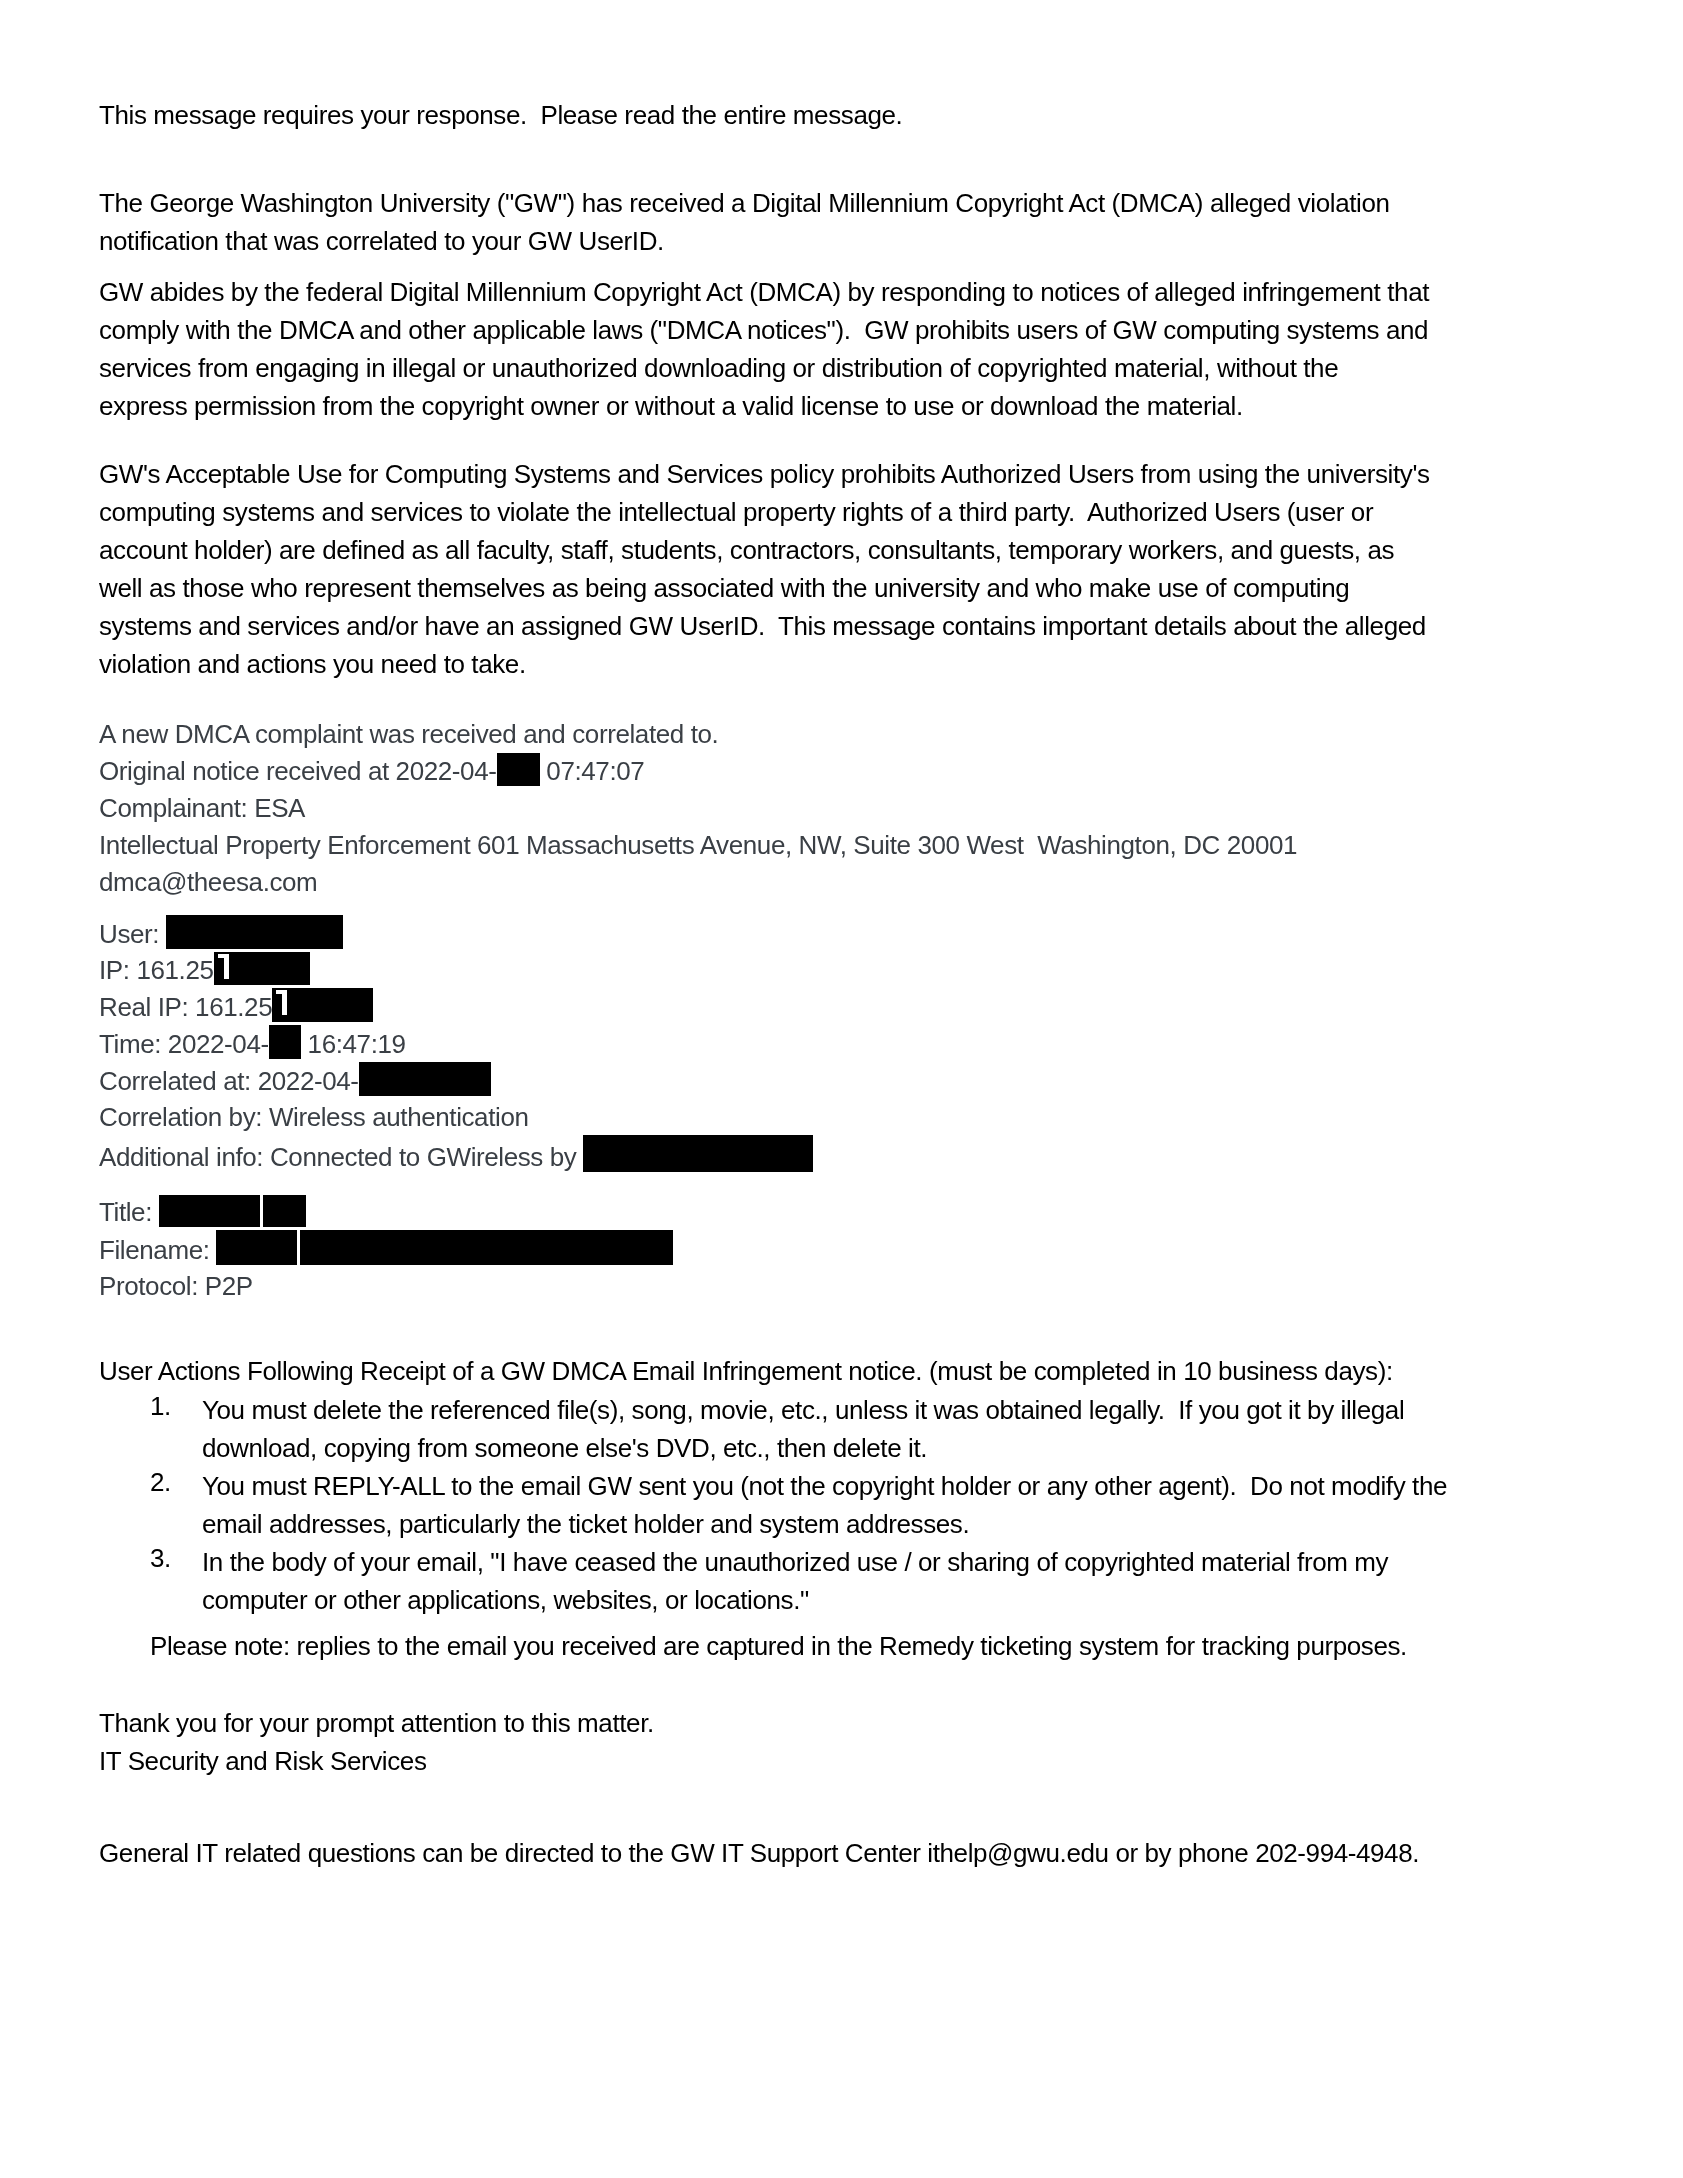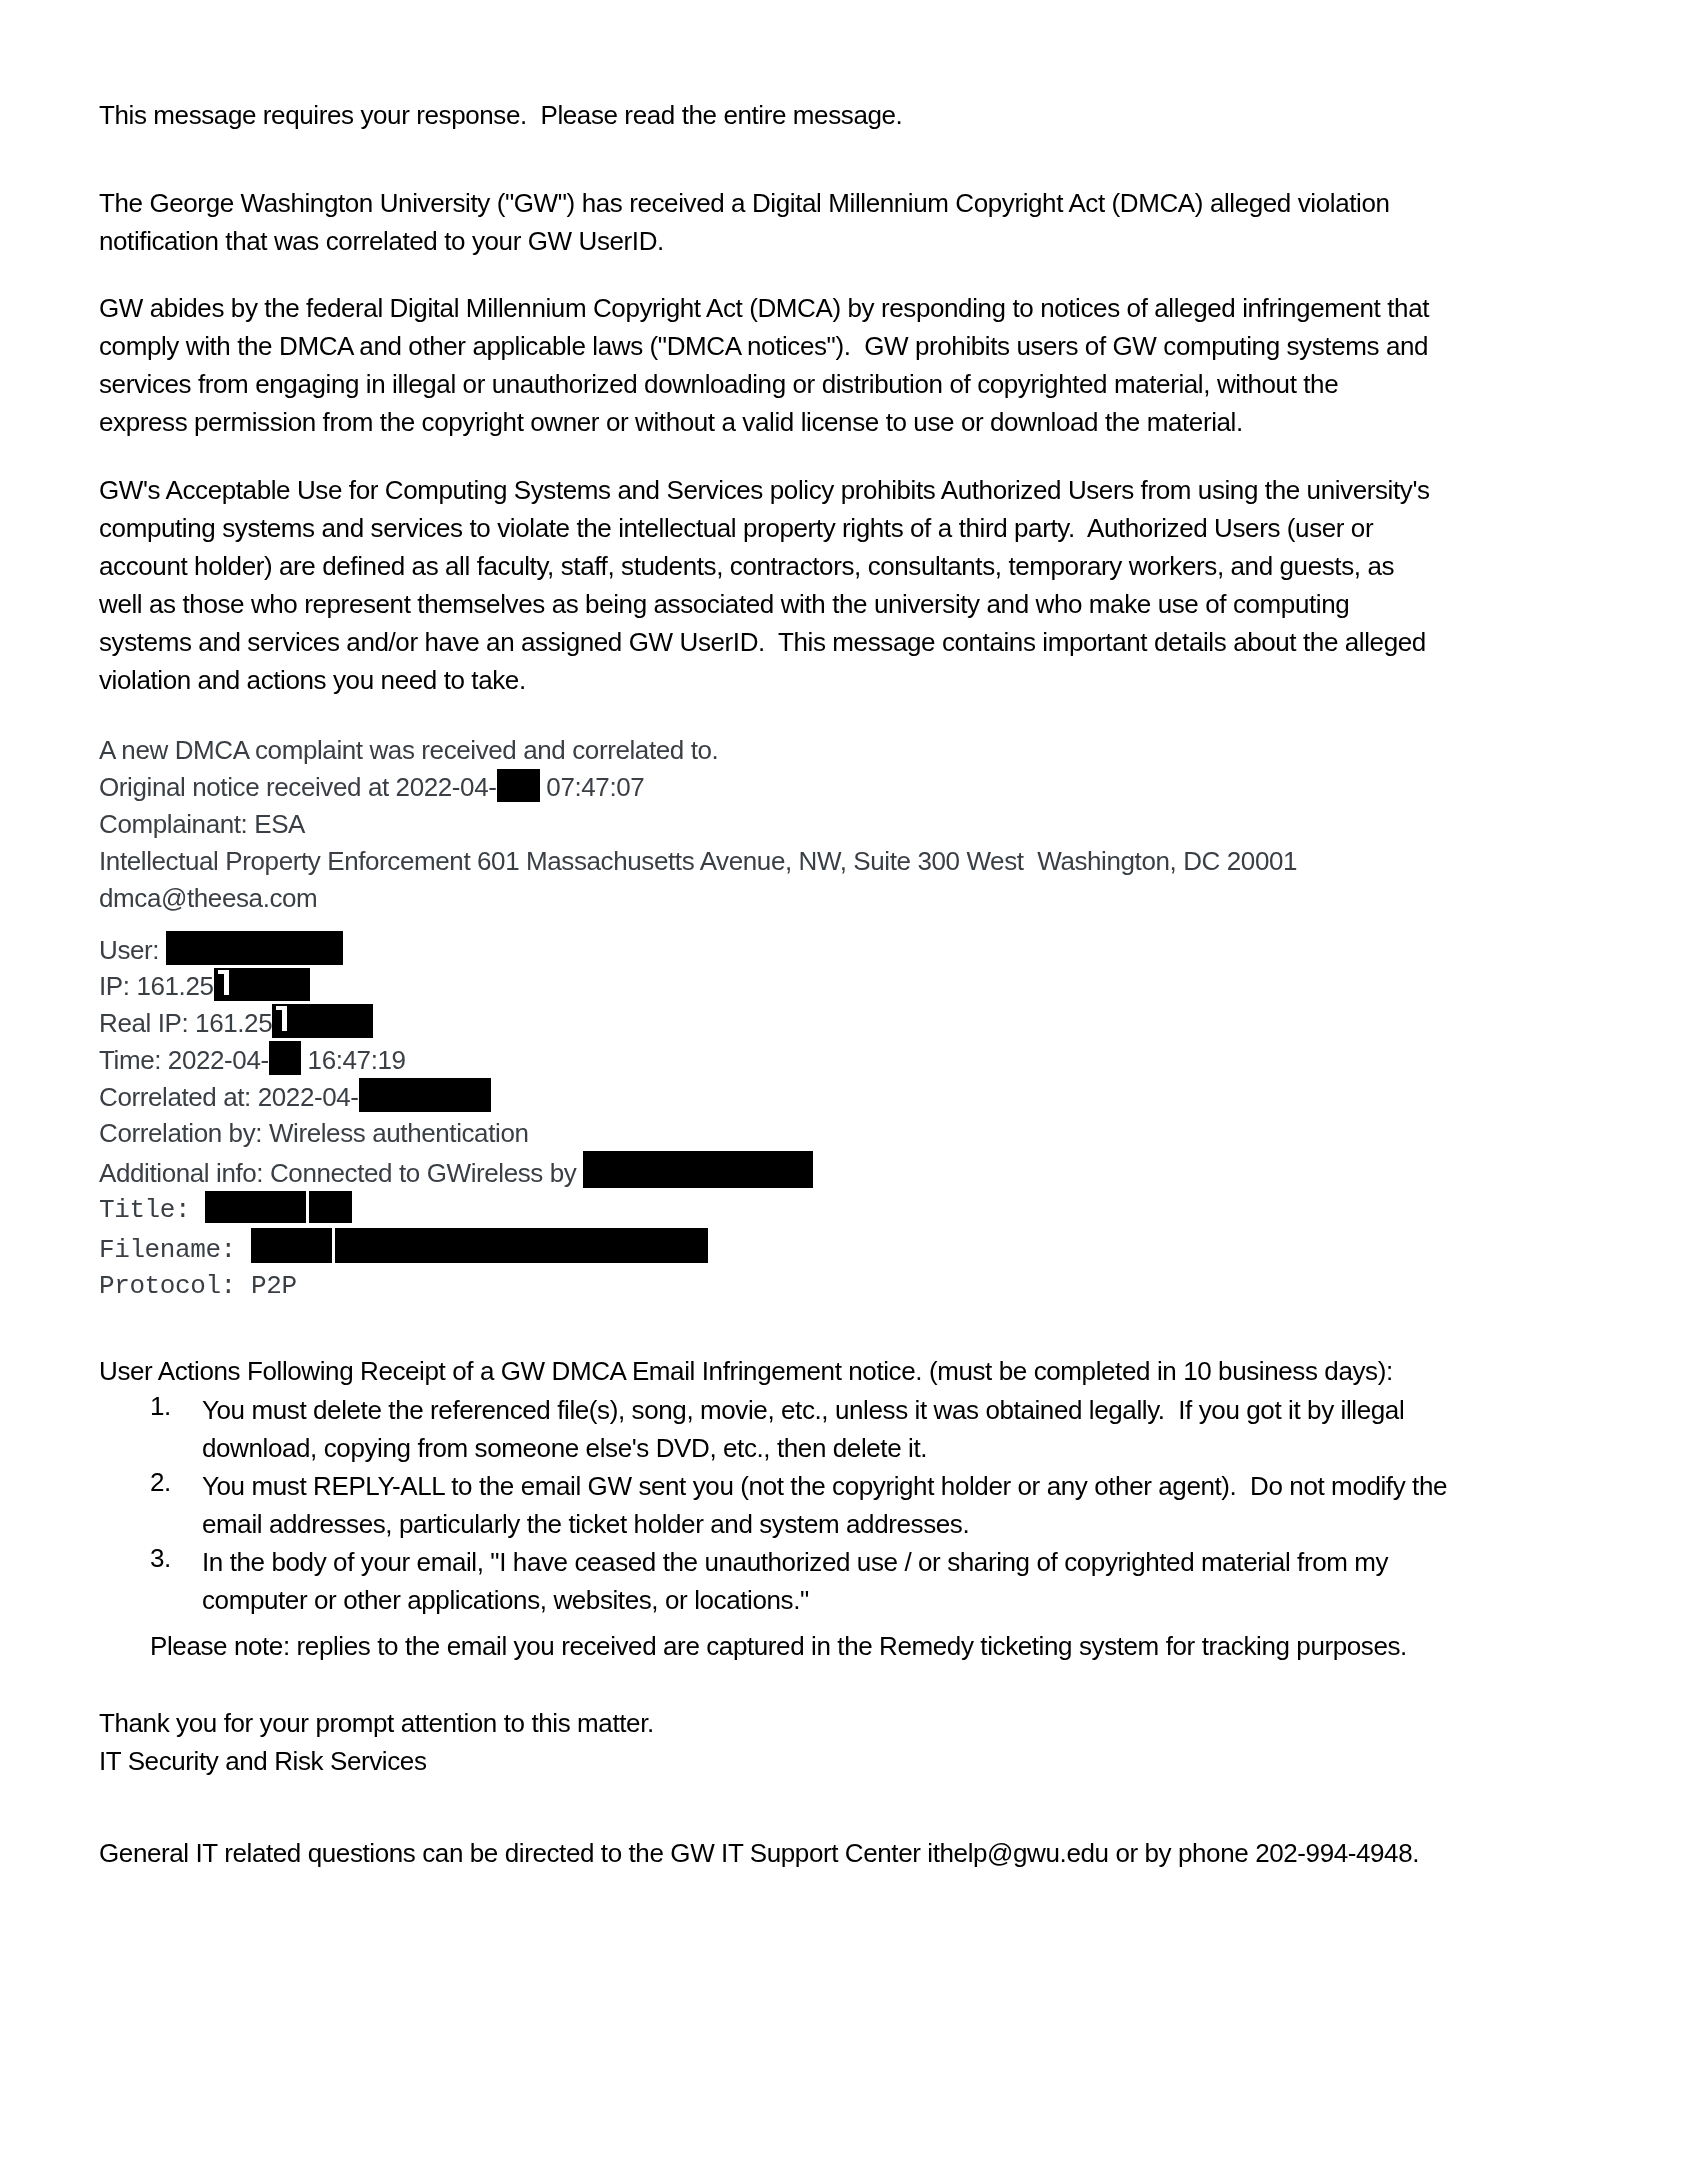--- a/index.html
+++ b/index.html
@@ -17,25 +17,25 @@
   }
   .block{margin:0;}
   .line{white-space:pre;}
   .tone-black .line{line-height:38px;}
   .tone-gray{color:#3a3f45;}
   .tone-gray .line{line-height:36px;}
   #blk-notice-meta .line{line-height:37px;}
   
   #blk-p1{margin-top:0;}
   #blk-p2{margin-top:50px;}
-  #blk-p3{margin-top:29px;}
+  #blk-p3{margin-top:13px;}
   #blk-p4{margin-top:30px;}
   #blk-notice-meta{margin-top:33px;}
   #blk-user-details{margin-top:14px;}
-  #blk-file-details{font-family:Liberation Mono, monospace;}
+  #blk-file-details{margin-top:19px;}
   #blk-actions-heading{margin-top:48px;}
   #blk-action-list{margin-top:1px;}
   #blk-note{margin-top:8px;padding-left:51px;}
   #blk-closing{margin-top:39px;}
   #blk-footer{margin-top:54px;}
   
   .li{position:relative;padding-left:103px;}
   .li .num{position:absolute;left:51px;top:0;}
   
   .redact{

